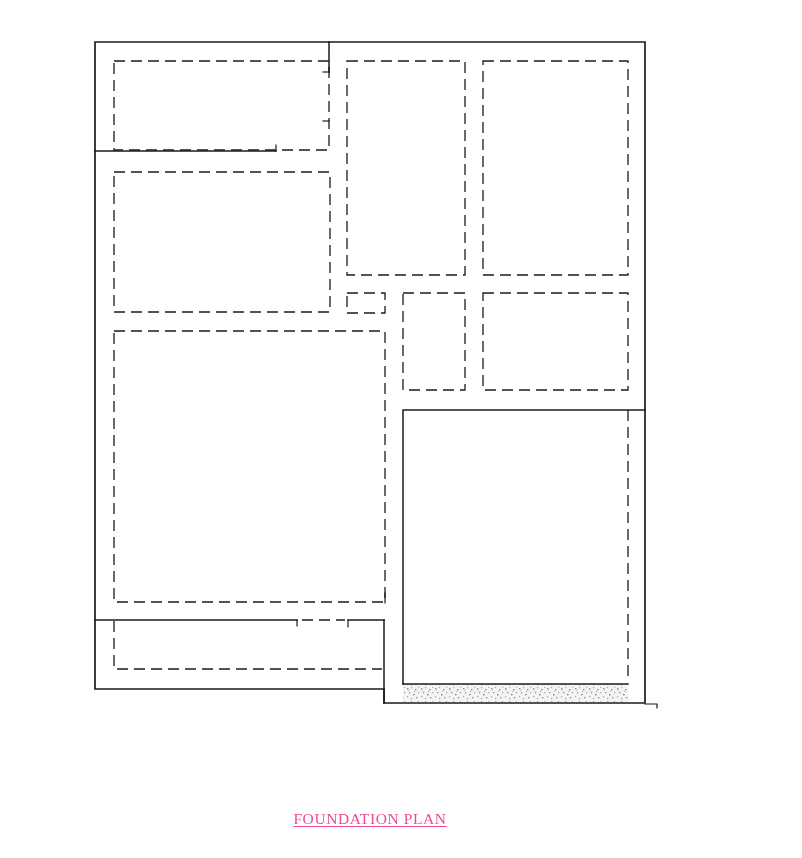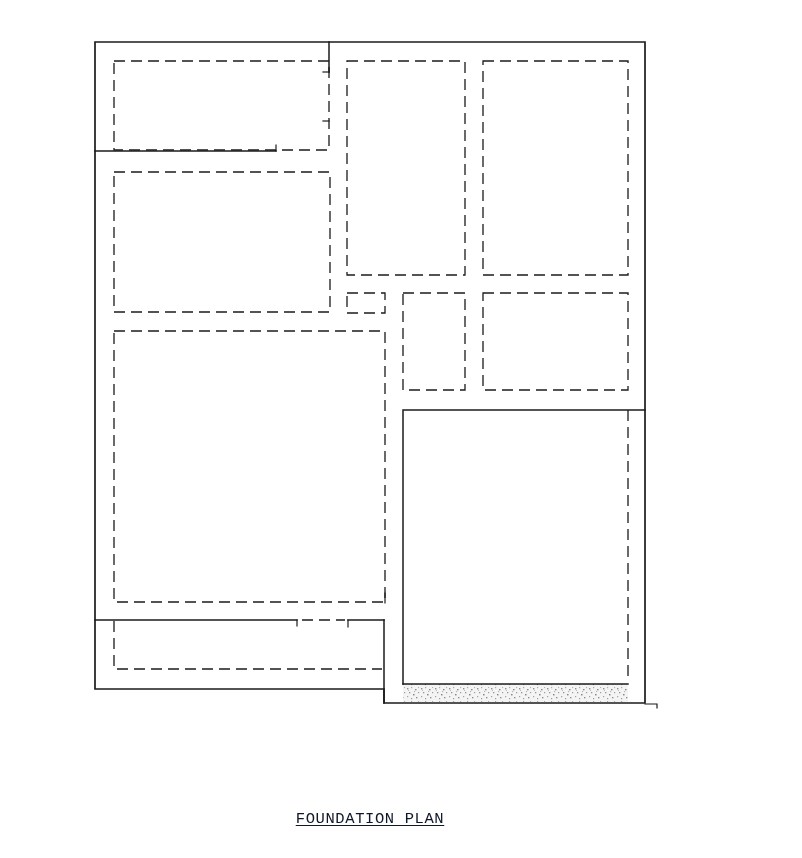--- a/index.html
+++ b/index.html
@@ -22,24 +22,24 @@
     display: block;
   }
   .plan-title {
     position: absolute;
     left: 0;
     top: 810px;
     width: 740px;
     text-align: center;
     font-size: 15.5px;
     letter-spacing: 0.6px;
-    color: #0f172a;
+    color: #ec4899;
     text-decoration: underline;
     text-underline-offset: 2px;
-    font-family: Liberation Mono, monospace;
+    font-family: Liberation Serif, serif;
   }
 </style>
 </head>
 <body>
 
 <div class="stage">
 
   <svg class="plan-svg" width="802" height="858" viewBox="0 0 802 858" xmlns="http://www.w3.org/2000/svg">
 
     <defs>

